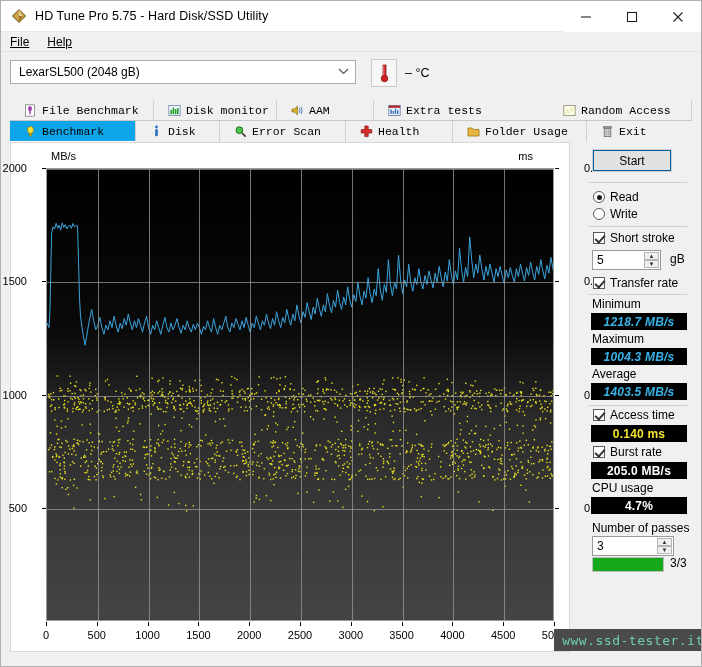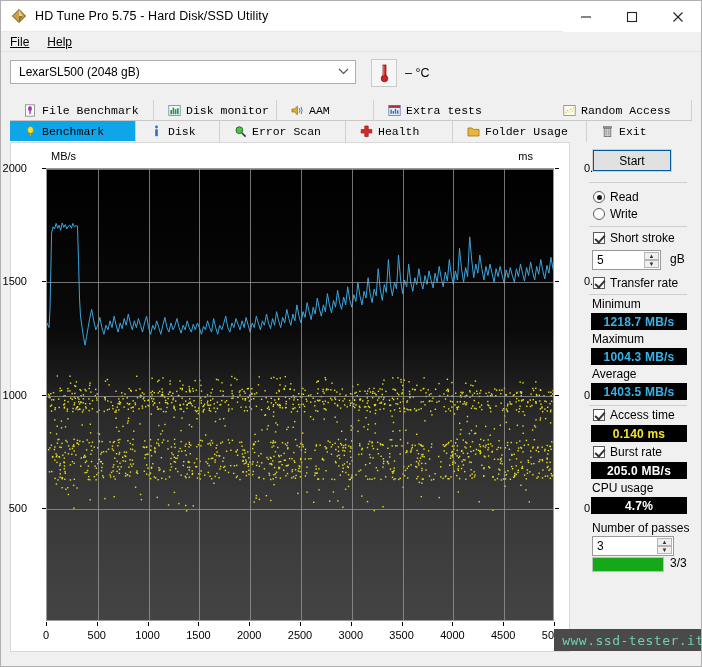--- a/index.html
+++ b/index.html
@@ -178,21 +178,21 @@
     display:flex; align-items:center; justify-content:center;
     font-size:6px; line-height:1; color:#333;
   }
   .unit-lbl { position:absolute; font-size:12px; }
   .field-label { position:absolute; font-size:12px; }
   .readout {
     position:absolute; left:5px; width:96px; height:17px;
     background:#000; display:flex; align-items:center; justify-content:center;
     font-size:12px; font-weight:bold; letter-spacing:0.2px;
   }
-  .readout.cyan { color:#37b3e8; }
+  .readout.cyan { color:#37b3e8;font-style:italic; }
   .readout.yellow { color:#f2e42a; }
   .readout.white { color:#ffffff; }
   #progress-outer {
     position:absolute; left:6px; top:415px; width:72px; height:15px;
     background:#e6e6e6; border:1px solid #bdbdbd;
   }
   #progress-fill { height:100%; background:#16a818; }
   #progress-text { position:absolute; left:84px; top:414px; font-size:12px; }
 </style>
 </head>

